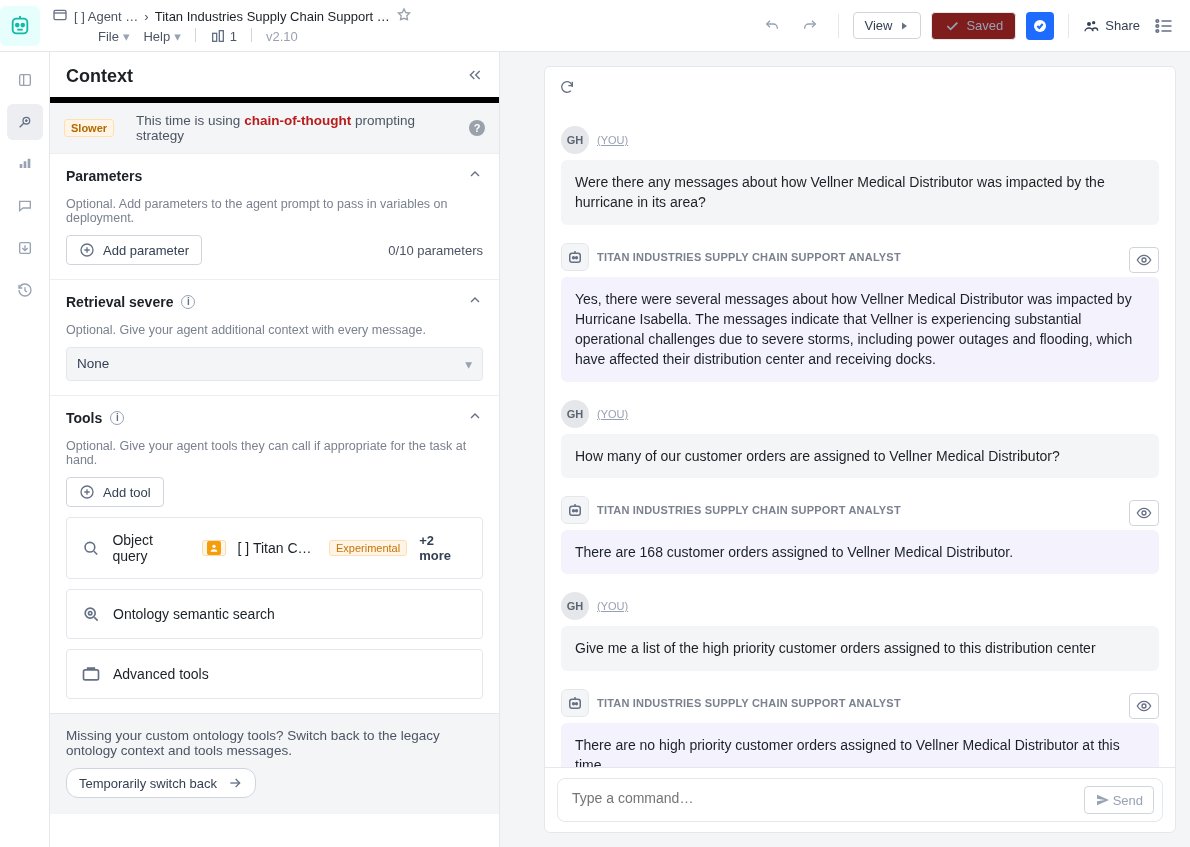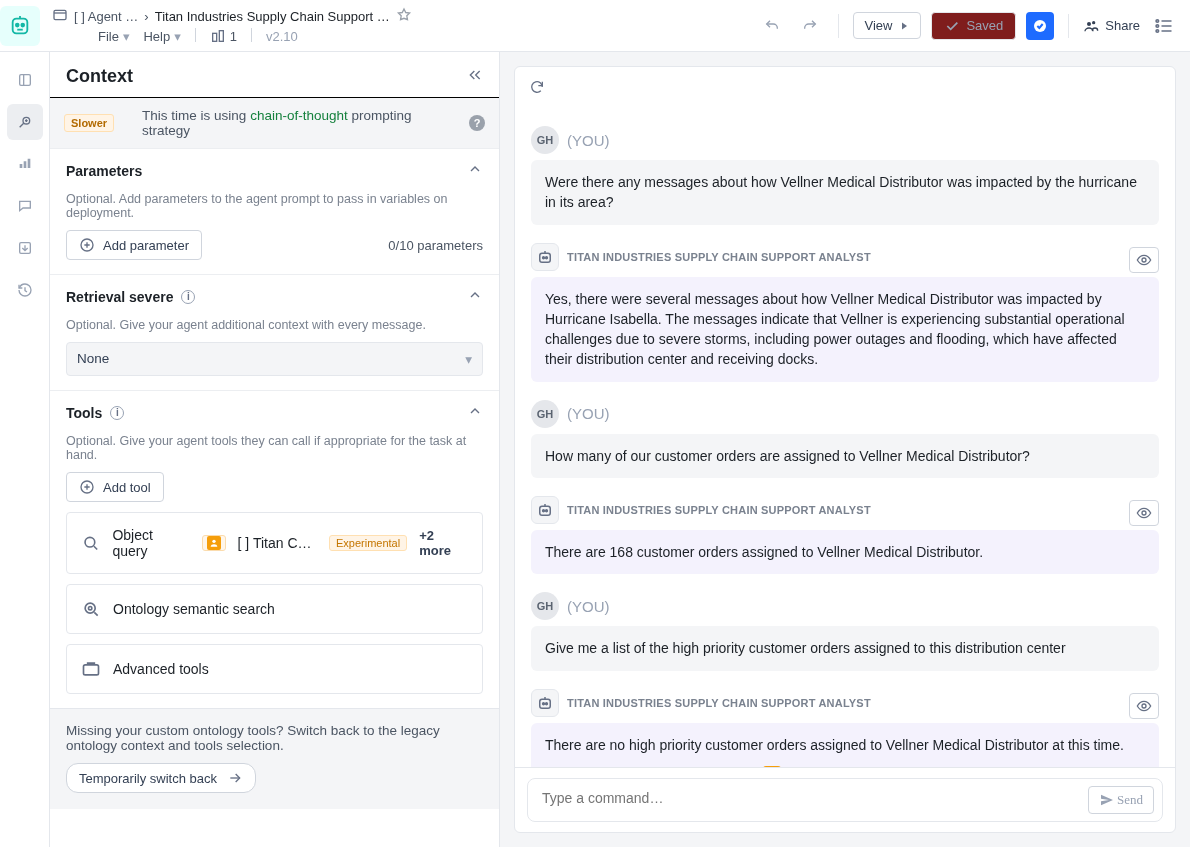--- a/index.html
+++ b/index.html
@@ -131,36 +131,36 @@
   }
   .sb-header {
     display:flex;align-items:center;justify-content:space-between;
     padding:14px 16px 10px;
   }
   .sb-title { font-size:18px; font-weight:600; color:#1c2127; }
   .collapse-icon { color:#667085; cursor:pointer; }
   .sb-notice {
     background:#f4f5f7;
     padding:10px 14px;
-    display:flex;align-items:center;gap:28px;
+    display:flex;align-items:center;gap:22px;
     font-size:13.5px;
     color:#4b5563;
-    border-top:1px solid #000000;
+    border-top:6px solid #000000;
     border-bottom:1px solid #eceef1;
   }
   .badge-slower {
     background:#fff4e6;
     border:1px solid #ffe0b2;
     color:#b26a00;
     font-size:11px;
     font-weight:600;
     padding:2px 6px;
     border-radius:3px;
   }
-  .notice-strong { font-weight:400; color:#15803d; }
+  .notice-strong { font-weight:700; color:#b91c1c; }
   .notice-help {
     width:16px;height:16px;border-radius:50%;
     background:#9aa1ab;color:#fff;font-size:11px;font-weight:700;
     display:flex;align-items:center;justify-content:center;
     cursor:pointer;
   }
   .section {
     border-top:1px solid #eceef1;
     border-bottom:1px solid #eceef1;
     margin-top:-1px;
@@ -238,21 +238,21 @@
     padding:6px 12px;margin-top:10px;font-size:13px;color:#344054;
     cursor:pointer;
   }
   
   .chat-wrap {
     flex:1; padding:14px; background:#f4f5f7; min-width:0;
     display:flex; flex-direction:column;
   }
   .chat-card {
     flex:1; background:#fff; border:1px solid #e4e7ec; border-radius:6px;
-    display:flex; flex-direction:column; overflow:hidden;
+    display:flex; flex-direction:column; overflow:hidden;margin-left:30px;
   }
   .chat-toolbar {
     padding:8px 10px;
     border-bottom:1px solid transparent;
   }
   .chat-scroll {
     flex:1; overflow-y:auto; padding:0 16px 16px;
   }
   .msg-block { margin-top:18px; }
   .msg-head { display:flex;align-items:center;gap:8px;margin-bottom:6px; position:relative;}
@@ -261,21 +261,21 @@
     background:#e5e7eb;color:#5b6471;
     font-size:11px;font-weight:600;
     display:flex;align-items:center;justify-content:center;
   }
   .avatar-bot {
     width:28px;height:28px;border-radius:6px;
     background:#f4f5f7;border:1px solid #e4e7ec;
     display:flex;align-items:center;justify-content:center;
   }
   .sender-label { font-size:11px; color:#7a828f; letter-spacing:.2px; font-weight:600;}
-  .you-label { font-size:15px; color:#98a2b3; }
+  .you-label { font-size:11px; color:#98a2b3;text-decoration:underline; }
   .eye-btn {
     position:absolute; right:0; top:4px;
     width:30px;height:26px;
     border:1px solid #d0d5dd;border-radius:4px;
     display:flex;align-items:center;justify-content:center;
     background:#fff;color:#667085;cursor:pointer;
   }
   .bubble {
     border-radius:6px;
     padding:12px 14px;
@@ -305,21 +305,21 @@
     position:relative;
   }
   .chat-input input {
     border:none;outline:none;font-size:14px;width:70%;
     font-family:inherit;color:#344054;
   }
   .send-btn {
     position:absolute;right:8px;top:50%;transform:translateY(-50%);
     display:flex;align-items:center;gap:2px;
     background:#fff;border:1px solid #d0d5dd;border-radius:4px;
-    padding:5px 10px;font-size:13px;color:#98a2b3;cursor:pointer;font-family:Liberation Serif, serif;
+    padding:5px 10px;font-size:13px;color:#98a2b3;cursor:pointer;
   }
   .ico { width:16px;height:16px; flex-shrink:0; }
   .ico-sm { width:12px;height:12px; }
   .ico-lg { width:20px;height:20px; }
   .muted { color:#98a2b3 }
   .chevron { color:#98a2b3; }
   .truncate { white-space:nowrap; overflow:hidden; text-overflow:ellipsis; max-width:120px; }
 </style>
 </head>
 <body>
@@ -586,21 +586,21 @@
           <svg class="ico-lg" viewBox="0 0 24 24" fill="none" stroke="#667085" stroke-width="2">
               <rect x="3" y="7" width="18" height="12" rx="2"></rect>
               <path d="M8 7V5h8v2"></path>
             </svg>
           <span>Advanced tools</span>
         </div>
       </div>
     </div>
 
     <div class="legacy-box">
-      <div>Missing your custom ontology tools? Switch back to the legacy ontology context and tools selection.</div>
+      <div>Missing your custom ontology tools? Switch back to the legacy ontology context and tools messages.</div>
       <span class="legacy-btn">
         <span>Temporarily switch back</span>
         <svg class="ico" viewBox="0 0 24 24" fill="none" stroke="#667085" stroke-width="2">
             <path d="M5 12h14"></path>
             <path d="M13 6l6 6-6 6"></path>
           </svg>
       </span>
     </div>
   </div>
 

